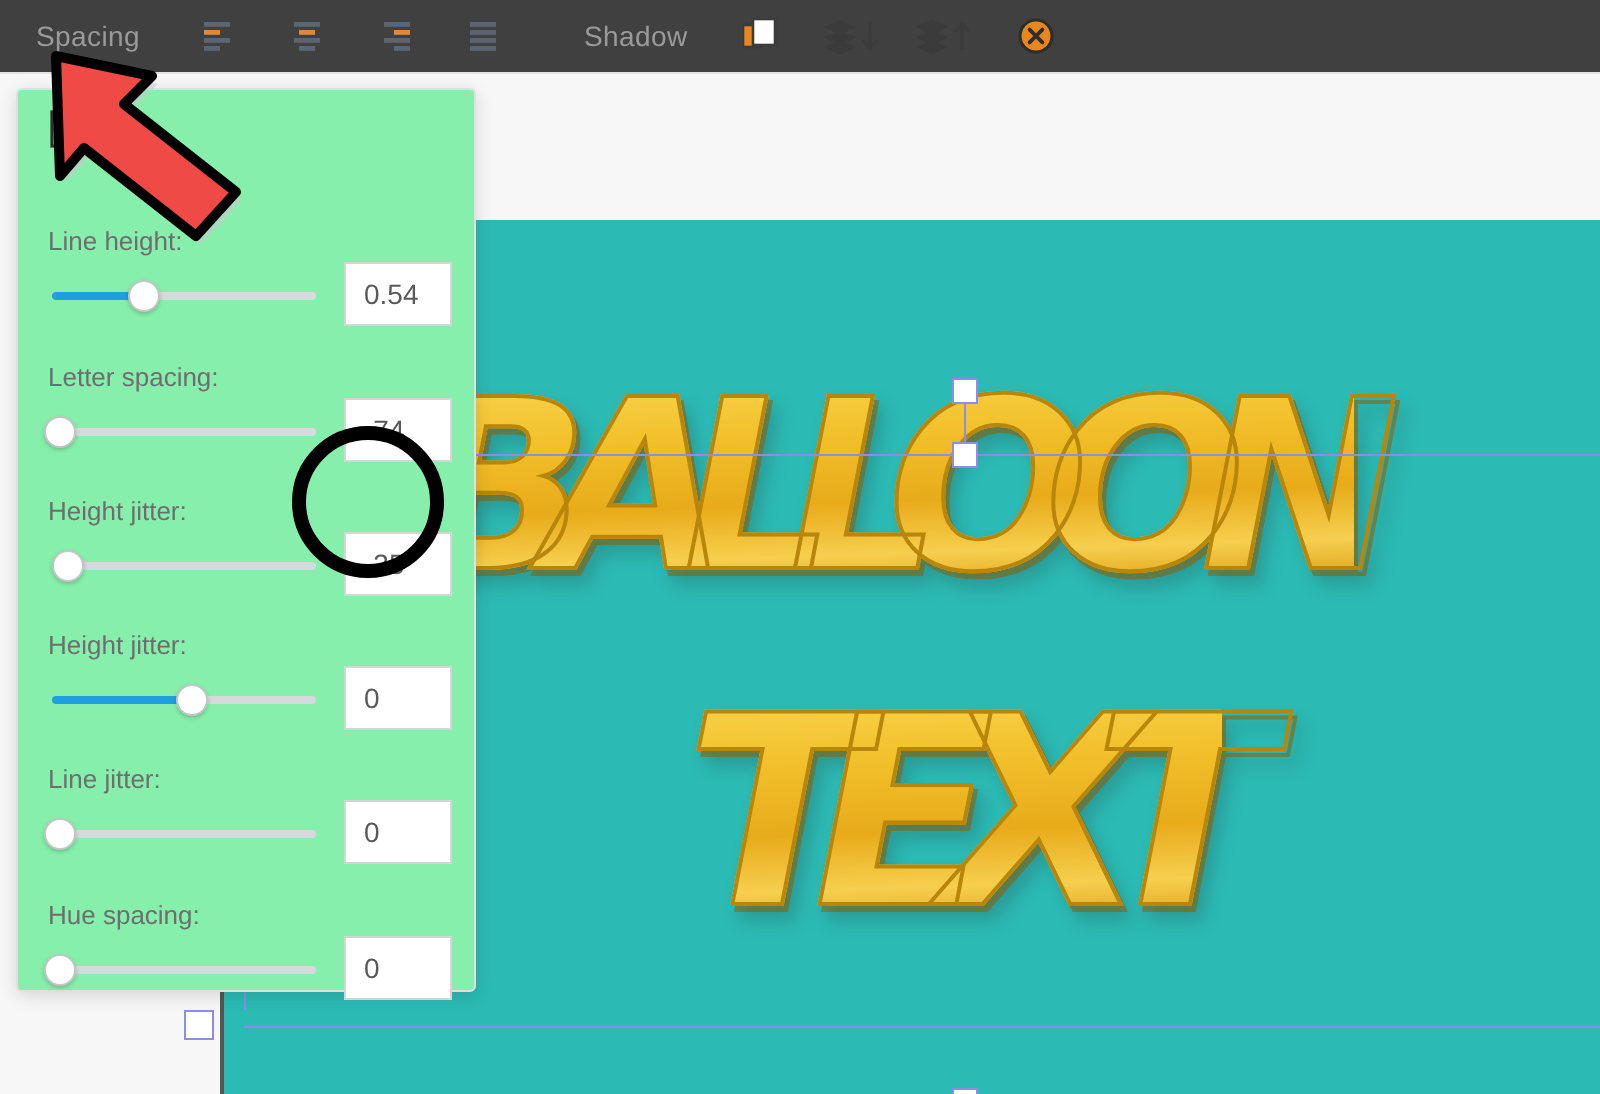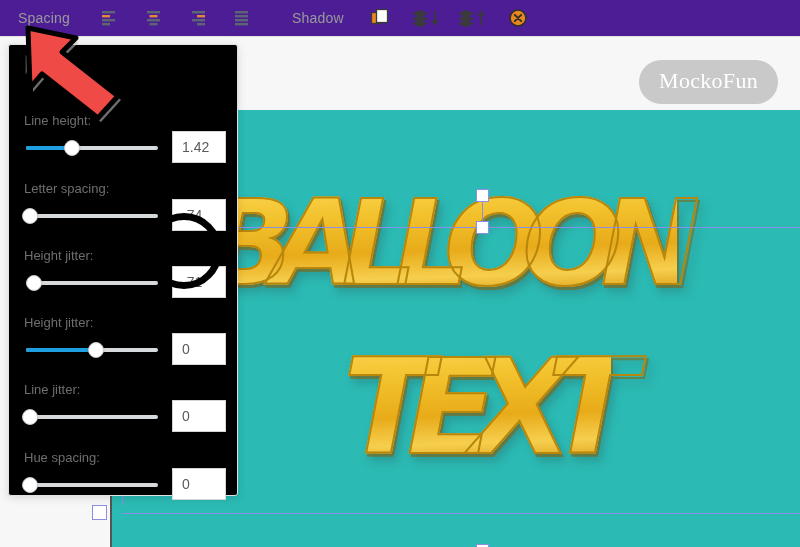--- a/index.html
+++ b/index.html
@@ -18,21 +18,21 @@
     height: 547px;
     background: #f7f7f7;
     overflow: hidden;
   }
 
   
   #toolbar {
     position: absolute;
     left: 0; top: 0;
     width: 800px; height: 37px;
-    background: #4c1d95;
+    background: #404040;
     border-bottom: 1px solid #e2e2e2;
     display: flex;
     align-items: center;
     z-index: 30;
   }
   .tb-text {
     font-size: 14px;
     color: #9a9a9a;
     letter-spacing: .2px;
     padding: 0 8px;
@@ -180,21 +180,21 @@
     z-index: 20;
     user-select: none;
     letter-spacing: .3px;
   }
 
   
   #panel {
     position: absolute;
     left: 8px; top: 44px;
     width: 230px; height: 452px;
-    background: #000000;
+    background: #86efac;
     border: 1px solid #e0e0e0;
     border-radius: 3px;
     box-shadow: 0 2px 9px rgba(0,0,0,.13);
     z-index: 40;
   }
   #panel-caret {
     position: absolute;
     left: 20px; top: -8px;
     width: 16px; height: 9px;
     overflow: hidden;
@@ -401,61 +401,60 @@
           <div class="sel-handle" style="left:364px; top:111px;"></div>
           <div class="sel-handle" style="left:364px; top:434px;"></div>
         </div>
       </div>
     </div>
 
     <div class="outer-line" style="left:122px; top:412px; width:1px; height:56px;"></div>
     <div class="outer-line" style="left:122px; top:476px; width:678px; height:1px;"></div>
     <div class="outer-handle" style="left:92px; top:468px;"></div>
 
-    <div id="mockofun">MockoFun</div>
   </div>
 
   <div id="panel">
     <div id="panel-caret"></div>
 
     <div id="panel-icon">
       <svg width="18" height="20" viewBox="0 0 18 20">
         <rect x="1" y="1" width="13" height="17" fill="#ffffff" stroke="#2e2e2e" stroke-width="1.6"></rect>
         <rect x="8.5" y="2.6" width="4" height="14" fill="#2e2e2e"></rect>
       </svg>
     </div>
 
     <div class="field" style="top:68px;">
       <div class="field-label">Line height:</div>
       <div class="slider">
         <div class="slider-track"></div>
         <div class="slider-fill" style="width:46px;"></div>
         <div class="slider-thumb" style="left:38px;"></div>
       </div>
-      <div class="num-box">1.42</div>
+      <div class="num-box">0.54</div>
     </div>
 
     <div class="field" style="top:136px;">
       <div class="field-label">Letter spacing:</div>
       <div class="slider">
         <div class="slider-track"></div>
         <div class="slider-fill" style="width:0px;"></div>
         <div class="slider-thumb" style="left:-4px;"></div>
       </div>
       <div class="num-box">-74</div>
     </div>
 
     <div class="field" style="top:203px;">
       <div class="field-label">Height jitter:</div>
       <div class="slider">
         <div class="slider-track"></div>
         <div class="slider-fill" style="width:5px;"></div>
         <div class="slider-thumb" style="left:0px;"></div>
       </div>
-      <div class="num-box">-71</div>
+      <div class="num-box">-35</div>
     </div>
 
     <div class="field" style="top:270px;">
       <div class="field-label">Height jitter:</div>
       <div class="slider">
         <div class="slider-track"></div>
         <div class="slider-fill" style="width:69px;"></div>
         <div class="slider-thumb" style="left:62px;"></div>
       </div>
       <div class="num-box">0</div>

